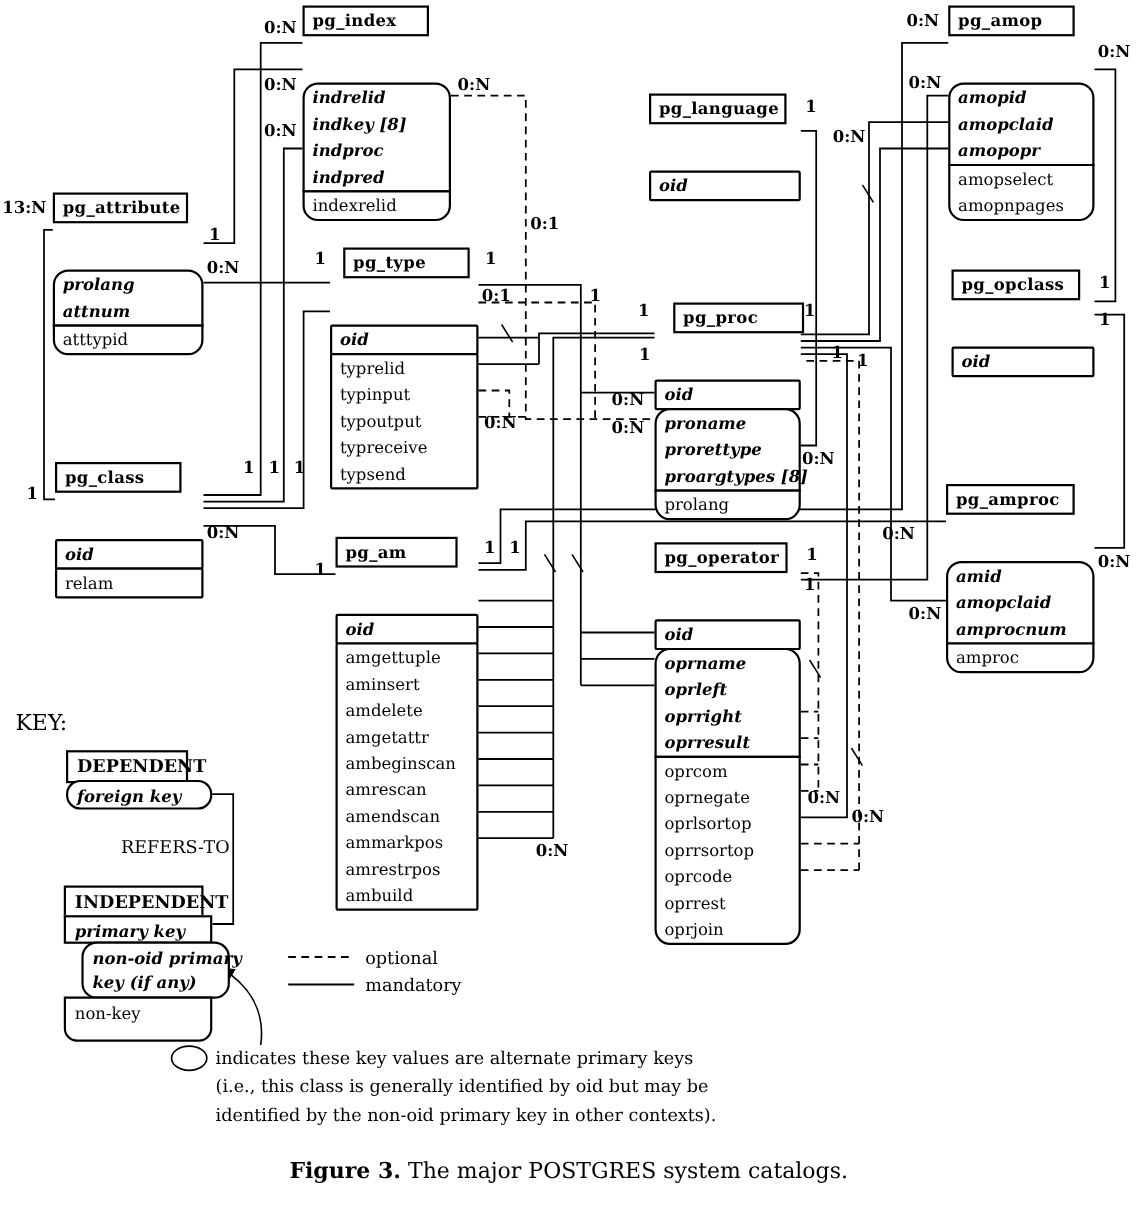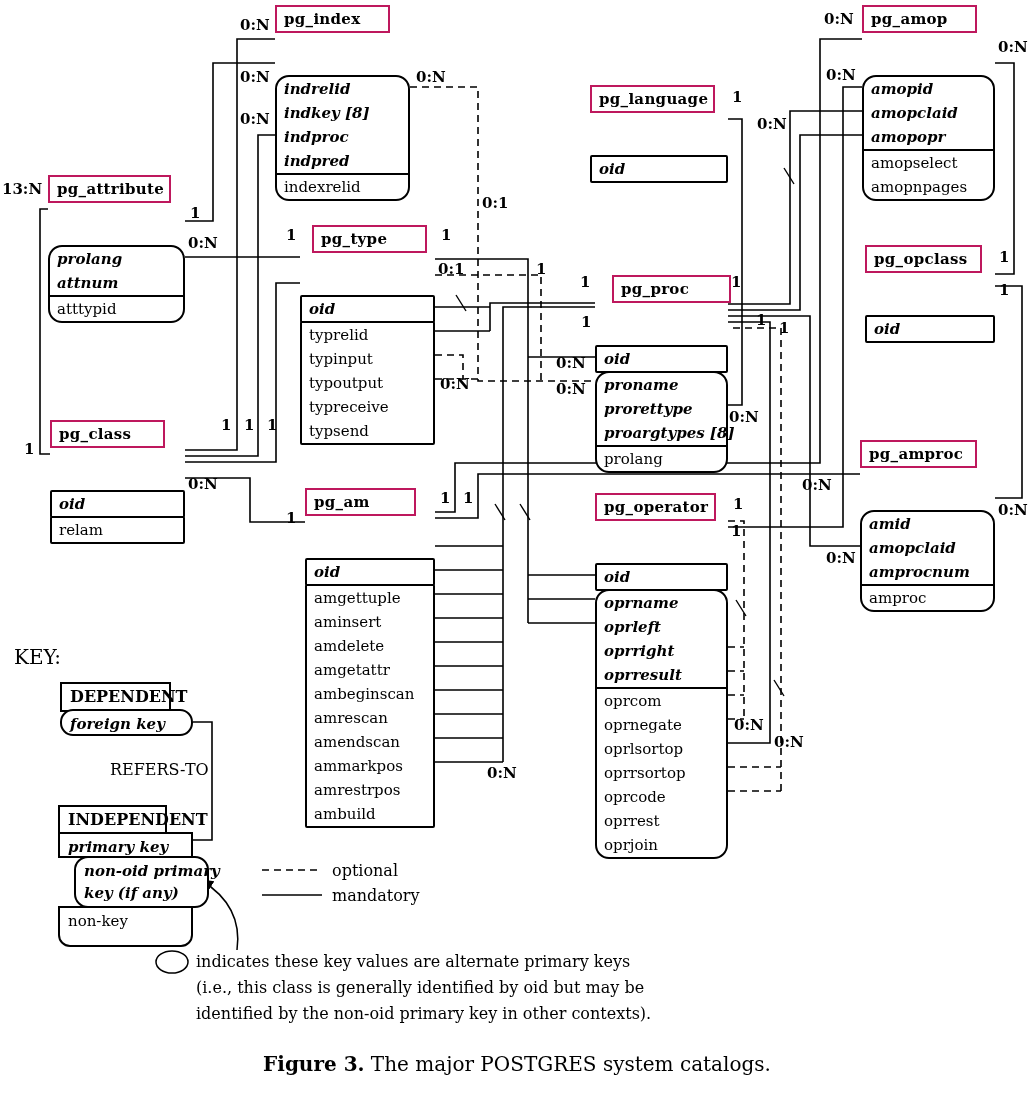--- a/index.html
+++ b/index.html
@@ -1,19 +1,19 @@
 <!DOCTYPE html>
 <html><head>
 <meta charset="utf-8">
 <style>
   html,body{margin:0;padding:0;background:#ffffff;}
   #stage{position:relative;width:1034px;height:1103px;background:#fff;overflow:hidden;
          font-family:"DejaVu Serif",serif;color:#000;}
   #wires{position:absolute;left:0;top:0;z-index:0;}
-  .entity-title{position:absolute;z-index:2;background:#fff;border:2px solid #be185d;
+  .entity-title{position:absolute;z-index:2;background:#fff;border:2px solid #000000;
     font-weight:bold;font-size:15px;line-height:23px;height:23px;padding:1px 4px 0 7px;
     letter-spacing:.3px;white-space:nowrap;box-sizing:content-box;}
   .section{position:absolute;z-index:1;background:#fff;border:2px solid #000;box-sizing:border-box;margin-top:48px;}
   .row{height:24px;line-height:24px;font-size:15px;padding-left:7px;white-space:nowrap;}
   .kf{font-style:italic;font-weight:bold;}
   .card{position:absolute;z-index:3;font-size:15px;font-weight:bold;line-height:15px;white-space:nowrap;}
   
   .lg-box{position:absolute;z-index:2;background:#fff;border:2px solid #000;box-sizing:border-box;
     font-size:15px;line-height:22px;padding:2px 0 0 8px;white-space:nowrap;}
   .lg-title{font-weight:bold;font-size:16px;}
@@ -247,21 +247,21 @@
       <span class="card" style="left: 998px; top: 503px;">0:N</span>
     </div>
 
   <div class="lg-text lg-title" style="left:14px;top:645px;font-size:20px;font-weight:normal;">KEY:</div>
 
   <div class="lg-box lg-title" style="left:60px;top:682px;width:111px;height:30px;">DEPENDENT</div>
   <div class="lg-box lg-it" style="left:60px;top:709px;width:133px;height:27px;border-radius:13px;">foreign key</div>
 
   <div class="lg-text" style="left:110px;top:760px;">REFERS-TO</div>
 
-  <div class="lg-box lg-title" style="left:58px;top:805px;width:109px;height:30px;">INDEPENDENT</div>
+  <div class="lg-box lg-title" style="left:58px;top:805px;width:127px;height:30px;">INDEPENDENT</div>
   <div class="lg-box lg-it" style="left:58px;top:832px;width:135px;height:26px;">primary key</div>
   <div class="lg-box" style="left:74px;top:856px;width:135px;height:52px;border-radius:14px;">
     <div class="lg-it">non-oid primary</div>
     <div class="lg-it"> key (if any)</div>
   </div>
   <div class="lg-box" style="left:58px;top:906px;width:135px;height:41px;border-radius:0 0 12px 12px;">non-key</div>
 
   <div class="lg-text" style="left:332px;top:861px;">optional</div>
   <div class="lg-text" style="left:332px;top:886px;">mandatory</div>
 

